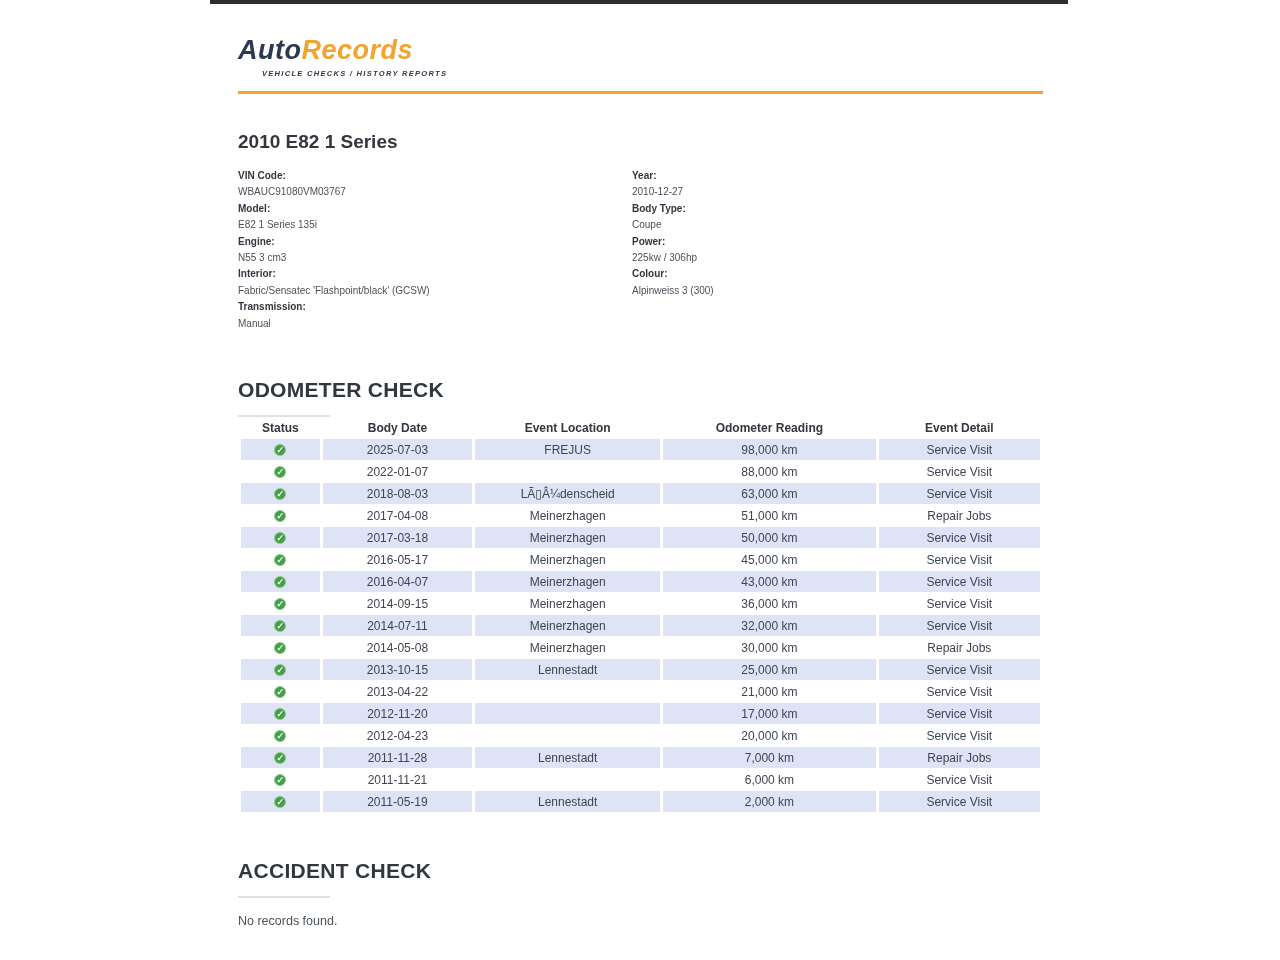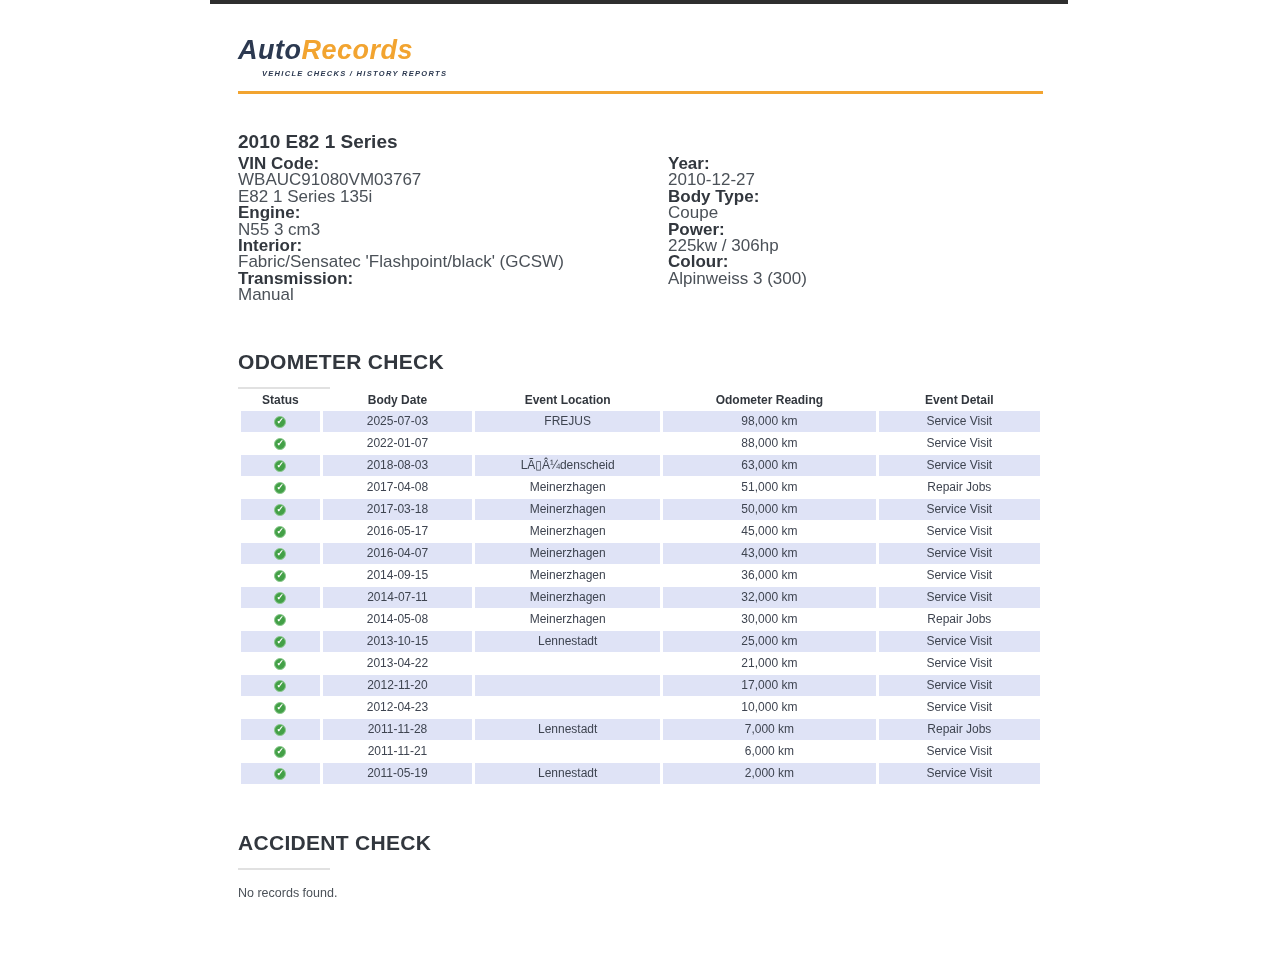--- a/index.html
+++ b/index.html
@@ -44,24 +44,23 @@
 
   
   .title {
     margin-top: 37px;
     font-size: 19px;
     font-weight: bold;
     color: #32373e;
   }
   .details {
     display: flex;
-    margin-top: 3px;
-    font-size: 17px;
+    margin-top: 15px;
+    font-size: 10px;
     line-height: 16.4px;
-    gap: 36px;
   }
   .details .col-left { width: 394px; }
   .field-label { font-weight: bold; color: #32373e; }
   .field-value { color: #4b5158; }
 
   
   .section-heading {
     margin-top: 46px;
     font-size: 21px;
     font-weight: bold;
@@ -134,20 +133,21 @@
     <div class="title">2010 E82 1 Series</div>
 
     <div class="details">
       <div class="col-left">
 
       <div class="field">
           <div class="field-label">VIN Code:</div>
           <div class="field-value">WBAUC91080VM03767</div>
         </div>
           <div class="field">
+          <div class="field-label">Model:</div>
           <div class="field-value">E82 1 Series 135i</div>
         </div>
           <div class="field">
           <div class="field-label">Engine:</div>
           <div class="field-value">N55 3 cm3</div>
         </div>
           <div class="field">
           <div class="field-label">Interior:</div>
           <div class="field-value">Fabric/Sensatec 'Flashpoint/black' (GCSW)</div>
         </div>
@@ -287,21 +287,21 @@
           <td><span class="check"></span></td>
           <td>2012-11-20</td>
           <td></td>
           <td>17,000 km</td>
           <td>Service Visit</td>
         </tr>
           <tr class="row">
           <td><span class="check"></span></td>
           <td>2012-04-23</td>
           <td></td>
-          <td>10,000 km</td>
+          <td>20,000 km</td>
           <td>Service Visit</td>
         </tr>
           <tr class="row">
           <td><span class="check"></span></td>
           <td>2011-11-28</td>
           <td>Lennestadt</td>
           <td>7,000 km</td>
           <td>Repair Jobs</td>
         </tr>
           <tr class="row">

